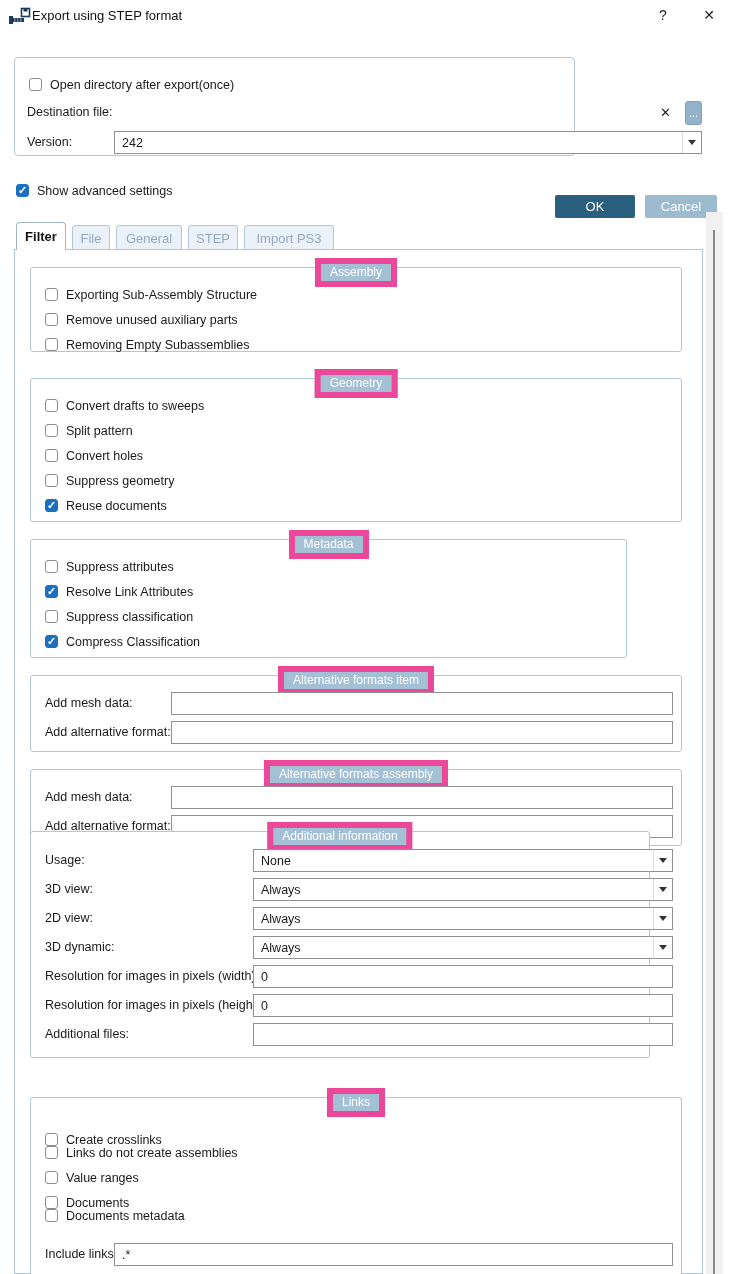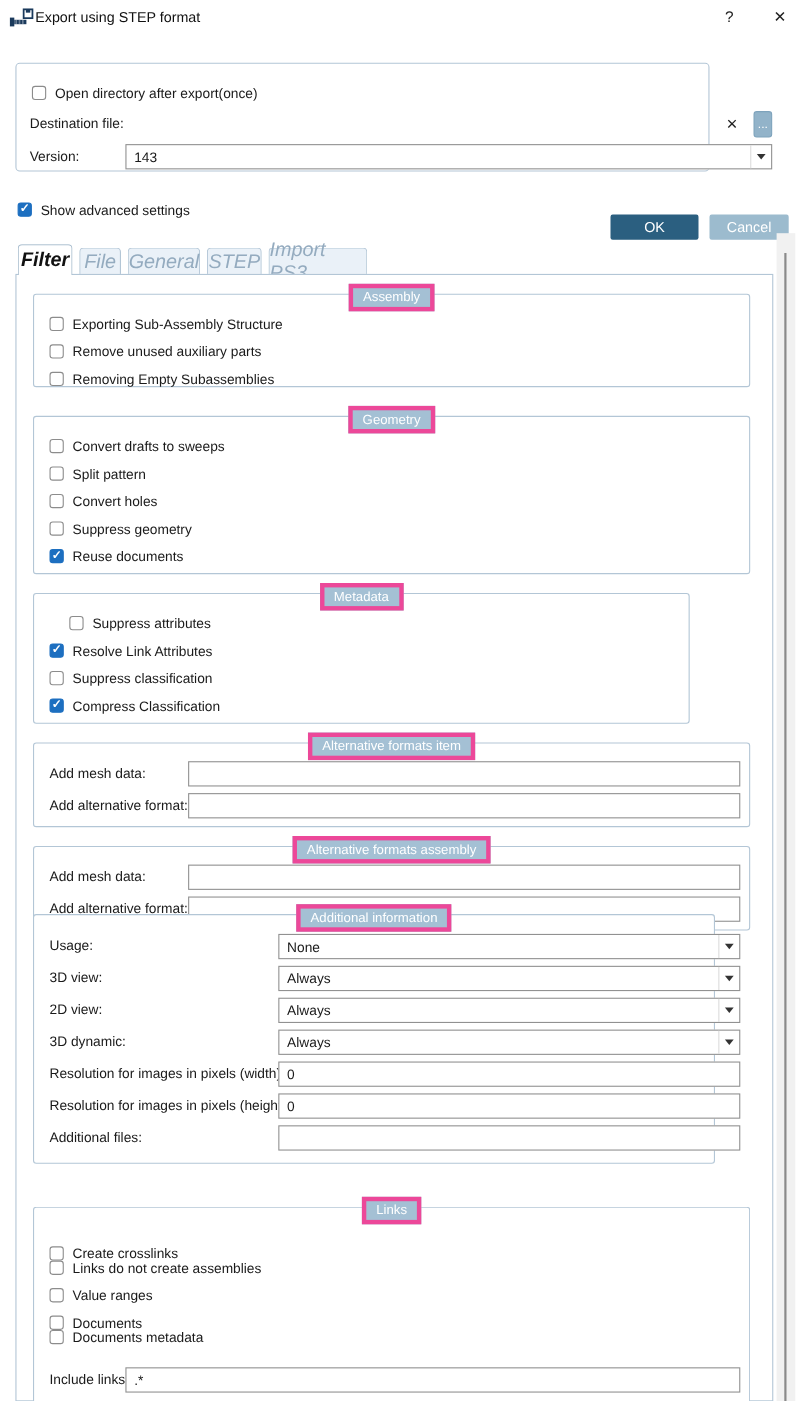--- a/index.html
+++ b/index.html
@@ -6,21 +6,21 @@
   #app{position:relative;width:729px;height:1274px;background:#fff;overflow:hidden;
        font-family:"Liberation Sans",sans-serif;font-size:12.5px;color:#1a1a1a;}
   .abs{position:absolute;}
   
   .titlebar-text{position:absolute;left:32px;top:8px;font-size:13px;color:#111;}
   .winbtn{position:absolute;top:4px;width:22px;height:22px;display:flex;align-items:center;
           justify-content:center;color:#222;font-size:14px;cursor:default;}
   
   .groupbox{position:absolute;border:1px solid #b3c6d6;border-radius:3px;background:#fff;box-sizing:border-box;}
   .badge{position:absolute;top:-10px;left:50%;transform:translateX(-50%);background:#a4c0d4;
-         border:4px solid #ec4899;color:#fff;font-size:12px;line-height:15px;padding:1px 9px;
+         border:6px solid #ec4899;color:#fff;font-size:12px;line-height:15px;padding:1px 9px;
          white-space:nowrap;}
   
   .row{position:absolute;display:flex;align-items:center;gap:8px;height:15px;}
   .cb{width:13px;height:13px;border:1px solid #8c8c8c;border-radius:3px;background:#fff;
       box-sizing:border-box;position:relative;flex:0 0 13px;}
   .cb.checked{background:#1d6fc0;border-color:#1d6fc0;}
   .cb.checked::after{content:"\2713";position:absolute;left:1px;top:-1px;color:#fff;
       font-size:11px;font-weight:bold;line-height:13px;}
   .clabel{white-space:nowrap;}
   
@@ -39,21 +39,21 @@
       font-size:13px;display:flex;align-items:center;justify-content:center;cursor:default;margin-top:16px;}
   .btn-ok{background:#2b5f80;}
   .btn-cancel{background:#9cbbce;}
   .browse-btn{position:absolute;width:17px;height:24px;background:#92b3c9;border:1px solid #7ea3bc;
       border-radius:3px;color:#fff;font-size:11px;display:flex;align-items:center;justify-content:center;
       box-sizing:border-box;cursor:default;}
   .clear-x{position:absolute;color:#222;font-size:13px;line-height:13px;cursor:default;}
   
   .tab{position:absolute;box-sizing:border-box;border:1px solid #b3c6d6;border-bottom:none;
       border-radius:4px 4px 0 0;background:#eaf1f8;color:#94abbf;display:flex;align-items:center;
-      justify-content:center;font-size:18px;cursor:default;font-style:italic;}
+      justify-content:center;font-size:13px;cursor:default;}
   .tab.active{background:#fff;border-color:#9fb6c9;color:#111;font-weight:bold;z-index:3;}
   .panel{position:absolute;left:14px;top:249px;width:689px;height:1025px;border:1px solid #b3c6d6;
       box-sizing:border-box;background:#fff;z-index:1;}
   .groupbox{z-index:2;}
   
   .sb-track{position:absolute;left:706px;top:212px;width:17px;height:1062px;background:#f1f1f1;}
   .sb-thumb{position:absolute;left:7px;top:18px;width:2px;height:1044px;background:#8a8a8a;}
 </style>
 </head>
 <body>
@@ -66,31 +66,31 @@
     <rect x="6" y="11" width="1.5" height="4" fill="#ffffff" opacity="0.35"></rect>
     <rect x="9" y="11" width="1.5" height="4" fill="#ffffff" opacity="0.35"></rect>
     <rect x="12" y="11" width="1.5" height="4" fill="#ffffff" opacity="0.35"></rect>
     <rect x="13.5" y="1.5" width="8" height="8" fill="none" stroke="#1b3a5c" stroke-width="1.6"></rect>
     <rect x="15.5" y="1.5" width="4" height="3" fill="#1b3a5c"></rect>
   </svg>
   <div class="titlebar-text">Export using STEP format</div>
   <div class="winbtn" style="left:652px">?</div>
   <div class="winbtn" style="left:698px">✕</div>
 
-  <div class="groupbox" style="left:14px;top:57px;width:631px;height:99px;border-radius:4px">
+  <div class="groupbox" style="left:14px;top:57px;width:561px;height:99px;border-radius:4px">
     <div class="row" style="left:14px;top:19px">
       <span class="cb"></span>
       <span class="clabel">Open directory after export(once)</span>
     </div>
     <div class="flabel" style="left:12px;top:47px">Destination file:</div>
     <div class="clear-x" style="left:645px;top:48px">✕</div>
     <div class="browse-btn" style="left:670px;top:43px">...</div>
     <div class="flabel" style="left:12px;top:77px">Version:</div>
     <div class="combo" style="left:99px;top:73px;width:588px">
-      <span class="val">143</span>
+      <span class="val">242</span>
       <span class="arrowzone">
           <span class="tri"></span>
         </span>
     </div>
   </div>
 
   <div class="row" style="left:16px;top:183px">
     <span class="cb checked"></span>
     <span class="clabel">Show advanced settings</span>
   </div>
@@ -139,21 +139,21 @@
       <span class="clabel">Suppress geometry</span>
     </div>
     <div class="row" style="left:14px;top:119px">
       <span class="cb checked"></span>
       <span class="clabel">Reuse documents</span>
     </div>
   </div>
 
   <div class="groupbox" style="left:30px;top:539px;width:597px;height:119px">
     <div class="badge">Metadata</div>
-    <div class="row" style="left:32px;top:19px">
+    <div class="row" style="left:14px;top:19px">
       <span class="cb"></span>
       <span class="clabel">Suppress attributes</span>
     </div>
     <div class="row" style="left:14px;top:44px">
       <span class="cb checked"></span>
       <span class="clabel">Resolve Link Attributes</span>
     </div>
     <div class="row" style="left:14px;top:69px">
       <span class="cb"></span>
       <span class="clabel">Suppress classification</span>

